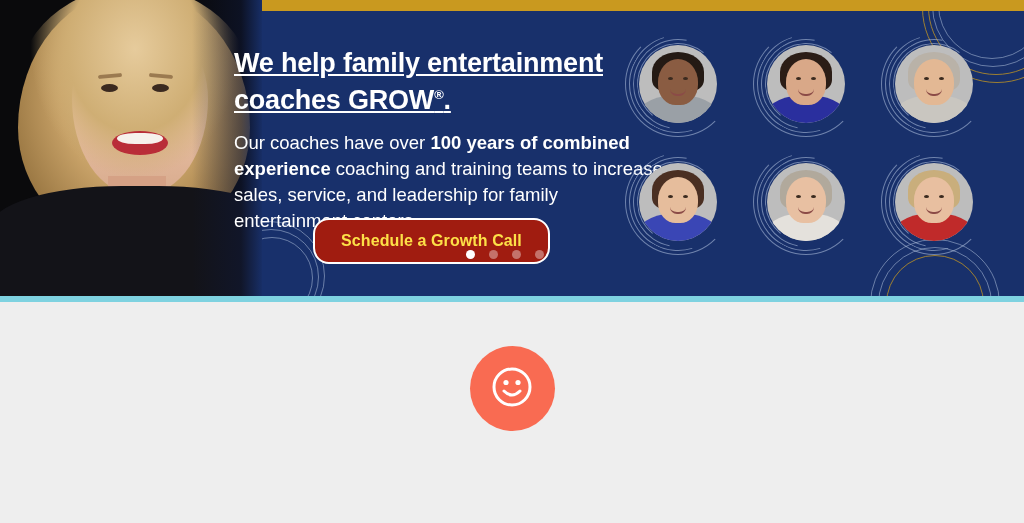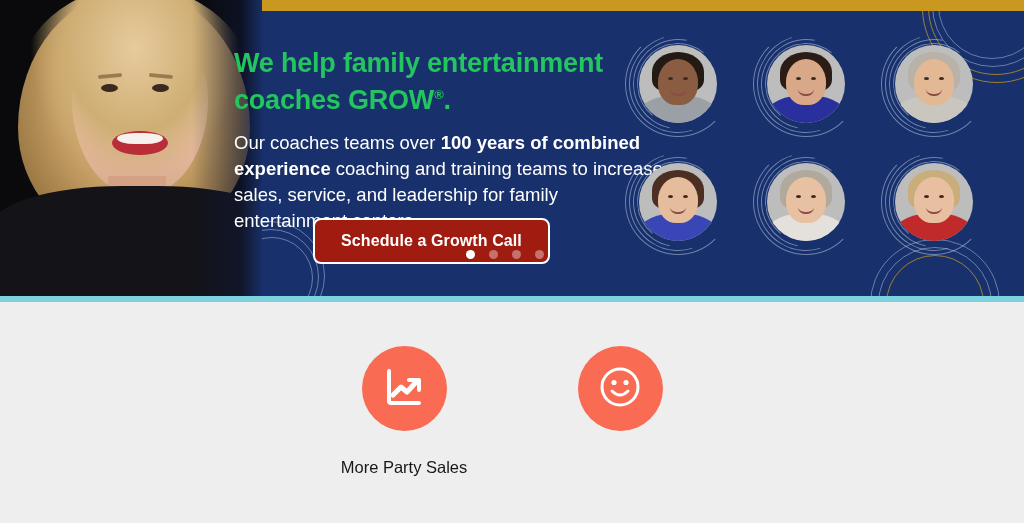--- a/index.html
+++ b/index.html
@@ -60,33 +60,34 @@
     background:#f6f1ec; border-radius: 23px/7px; }
   .hp-body { position:absolute; left:-10px; top:186px; width:300px; height:130px;
     background:#131318; border-radius: 44% 44% 0 0 / 32% 32% 0 0; }
   .hp-neck { position:absolute; left:108px; top:176px; width:58px; height:40px;
     background:#d5a185; border-radius: 0 0 40% 40%; }
   .hp-fade { position:absolute; right:0; top:0; width:70px; height:302px;
     background: linear-gradient(90deg, rgba(10,10,12,0) 0%, rgba(15,24,55,.55) 70%, rgba(24,48,107,.95) 100%); }
 
   .hero-copy { position: absolute; left: 207px; top: 36px; width: 430px; z-index: 7; }
   .hero-title {
-    color:#22c55e; font-size: 27px; font-weight: 700; line-height: 32px;
+    color:#ffffff; font-size: 27px; font-weight: 700; line-height: 32px;
     letter-spacing: -0.2px;
+    text-decoration: underline;
   }
   .hero-title sup { font-size: 13px; vertical-align: super; font-weight: 700; }
   .hero-sub {
     margin-top: 14px; color:#ffffff; font-size: 18.5px; line-height: 26px; font-weight: 400;
   }
   .hero-sub b { font-weight: 700; }
 
   .cta {
     position: absolute; left: 313px; top: 218px; z-index: 8;
-    background:#a01c10; color:#ffffff; font-size:16px; font-weight:700;
-    padding: 12px 26px; border-radius: 8px; border: 2px solid #ffffff;
+    background:#a01c10; color:#fde047; font-size:16px; font-weight:700;
+    padding: 12px 26px; border-radius: 16px; border: 2px solid #ffffff;
     cursor: pointer; letter-spacing:.1px;
   }
   .dots { position:absolute; left:466px; top:250px; z-index:9; display:flex; gap:14px; }
   .dot { width:9px; height:9px; border-radius:50%; background: rgba(255,255,255,.38); cursor:pointer; }
   .dot.active { background:#ffffff; }
 
   
   .coaches { position:absolute; left:612px; top:34px; width:400px; height:240px; z-index:7; }
   .coach { position:absolute; width:78px; height:78px; }
   .coach .arcs { position:absolute; left:-14px; top:-14px; width:106px; height:106px; }
@@ -157,21 +158,21 @@
         <div class="ring-cluster rc-wh" style="left:196px; top:218px; width:96px; height:96px;"></div>
         <div class="ring-cluster rc-wh" style="left:204px; top:226px; width:82px; height:82px;"></div>
       </div>
 
       <div class="hero-copy">
         <div class="hero-title">
           <span>We help family entertainment</span><br>
           <span>coaches GROW</span><sup>®</sup><span>.</span>
         </div>
         <p class="hero-sub">
-          <span>Our coaches teams over </span><b>100 years of combined experience</b><span> coaching and training teams to increase sales, service, and leadership for family entertainment centers.</span>
+          <span>Our coaches have over </span><b>100 years of combined experience</b><span> coaching and training teams to increase sales, service, and leadership for family entertainment centers.</span>
         </p>
       </div>
 
       <div class="coaches" id="coachGrid">
           <div class="coach" style="left: 0px; top: 0px;">
             <div class="arcs">
               <span style="left: 0px; top: 0px; width: 106px; height: 106px; transform: rotate(0deg);"></span>
               <span style="left: 4px; top: 4px; width: 98px; height: 98px; transform: rotate(28deg);"></span>
               <span style="left: 8px; top: 8px; width: 90px; height: 90px; transform: rotate(56deg);"></span>
               <span style="left: 12px; top: 12px; width: 82px; height: 82px; transform: rotate(84deg);"></span>
@@ -299,30 +300,20 @@
         <span class="dot"></span>
       </div>
   </div>
 
   <div class="divider"></div>
 
   <div class="features" id="features">
       <div class="feature">
         <div class="fcircle">
           <span><svg width="46" height="46" viewBox="0 0 46 46">
-              <path d="M8 7 v30 a2 2 0 0 0 2 2 h28" stroke="#fff" stroke-width="4" fill="none" stroke-linecap="round"></path>
-              <path d="M12 31 l8-8 6 5 10-11" stroke="#fff" stroke-width="5" fill="none" stroke-linejoin="round" stroke-linecap="round"></path>
-              <path d="M28 16 h10 v10" stroke="#fff" stroke-width="4" fill="none" stroke-linecap="round" stroke-linejoin="round"></path>
-            </svg></span>
-        </div>
-        <div class="flabel">More Party Sales</div>
-      </div>
-      <div class="feature">
-        <div class="fcircle">
-          <span><svg width="46" height="46" viewBox="0 0 46 46">
               <circle cx="23" cy="23" r="18" stroke="#fff" stroke-width="3" fill="none"></circle>
               <circle cx="17" cy="18.5" r="2.6" fill="#fff"></circle>
               <circle cx="29" cy="18.5" r="2.6" fill="#fff"></circle>
               <path d="M15 27 q8 8 16 0" stroke="#fff" stroke-width="3" fill="none" stroke-linecap="round"></path>
             </svg></span>
         </div>
       </div>
     </div>
 </div>
 

